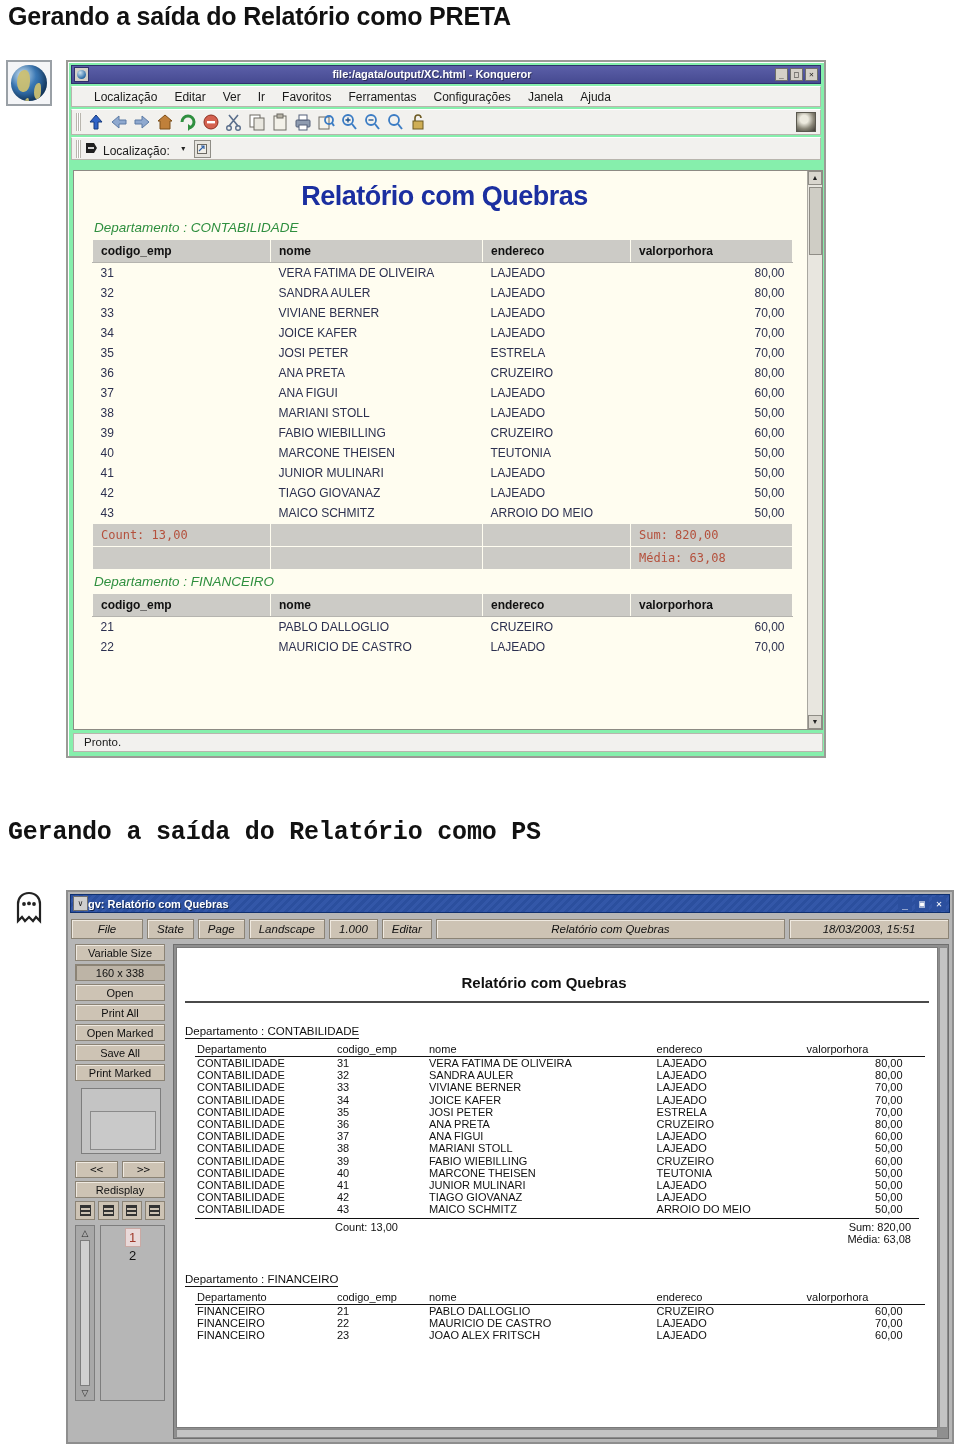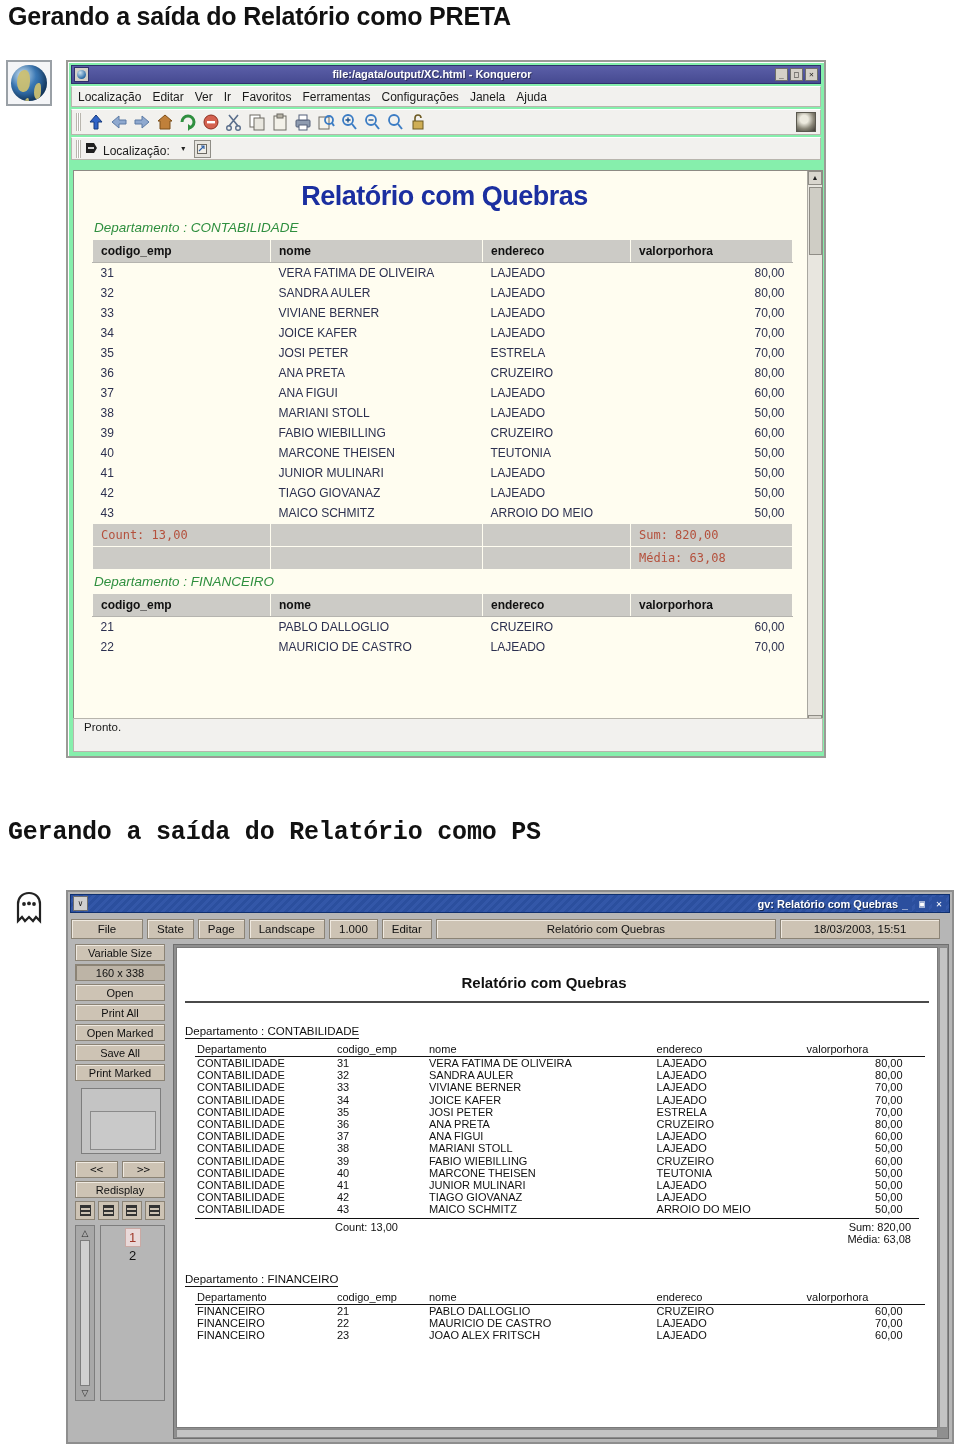--- a/index.html
+++ b/index.html
@@ -62,21 +62,21 @@
   .kw-btns { display:flex; gap:2px; padding-right:2px; }
   .kw-btn {
     width:13px; height:13px; background:#d4d0c8;
     border:1px solid #6f6f6a; font-size:8px; line-height:11px;
     text-align:center; color:#222; font-family:"DejaVu Sans Mono", monospace;
   }
 
   .kw-menubar {
     height:21px; margin:2px 3px 0 3px; background:#f2f1ee;
     border:1px solid #b8b5ad; border-top-color:#fff;
-    display:flex; align-items:center; padding-left:6px; gap:11px;
+    display:flex; align-items:center; padding-left:22px; gap:17px;
   }
   .kw-menu-item { font-size:12px; color:#1a1a1a; white-space:nowrap; }
 
   .kw-toolbar {
     height:26px; margin:2px 3px 0 3px; background:#f2f1ee;
     border:1px solid #b8b5ad; border-top-color:#fff;
     display:flex; align-items:center; padding-left:4px; gap:1px;
   }
   .grip { width:5px; height:18px;
     background:repeating-linear-gradient(to right,#b9b6ae 0 1px,#fff 1px 2px);
@@ -159,21 +159,21 @@
   }
   table.rpt td.num { text-align:right; }
   table.rpt tr.sum td {
     background:#cccbc6; color:#b4503c;
     font-family:"DejaVu Sans Mono", monospace; font-size:12px;
     border:1px solid #fffdf0; padding:4px 8px;
   }
   col.c1{width:178px} col.c2{width:212px} col.c3{width:148px} col.c4{width:162px}
 
   .kw-status {
-    position:absolute; left:5px; bottom:4px; width:750px; height:34px;
+    position:absolute; left:5px; bottom:4px; width:750px; height:19px;
     background:#f2f1ee; border:1px solid #b8b5ad;
     font-size:11.5px; color:#1a1a1a; padding-left:10px; line-height:17px;
   }
 
   
   #gv-window {
     position:absolute; left:66px; top:890px; width:888px; height:554px;
     background:#b6b6b6; border:2px solid #8e8e8e;
   }
   .gv-titlebar {
@@ -181,31 +181,31 @@
     background:repeating-linear-gradient(135deg,#2b4f9e 0 3px,#3357a8 3px 6px);
     border:1px solid #10306e; display:flex; align-items:center;
   }
   .gv-menu-box {
     width:15px; height:15px; margin-left:2px; background:#cfcfcf;
     border:1px solid #6d6d6d; font-size:8px; text-align:center;
     line-height:13px; color:#222;
   }
   .gv-title-text {
     flex:1; color:#fff; font-size:11px; font-weight:bold;
-    padding-left:6px; text-shadow:1px 1px 0 rgba(0,0,0,.5);text-align:right;
+    text-shadow:1px 1px 0 rgba(0,0,0,.5);
   }
   .gv-btn {
     width:14px; height:14px; background:#2b4f9e; border:none;
     color:#fff; font-size:10px; text-align:center; line-height:13px;
     margin-right:3px; font-family:"DejaVu Sans Mono", monospace;
   }
 
   .gv-toolbar {
-    height:24px; margin:4px 12px 0 3px; display:flex;
-    align-items:center; gap:4px;
+    height:24px; margin:4px 3px 0 3px; display:flex;
+    align-items:center; gap:4px;font-style:italic;
   }
   .gv-tb {
     height:20px; background:#cdc3b4; border:1px solid #8b8375;
     box-shadow:1px 1px 0 #efe9e0 inset;
     font-size:11.5px; color:#111; display:flex; align-items:center;
     justify-content:center; padding:0 9px; white-space:nowrap;
   }
   #gv-tb-file { width:72px; }
   #gv-tb-doc  { flex:1; }
   #gv-tb-date { width:160px; }

